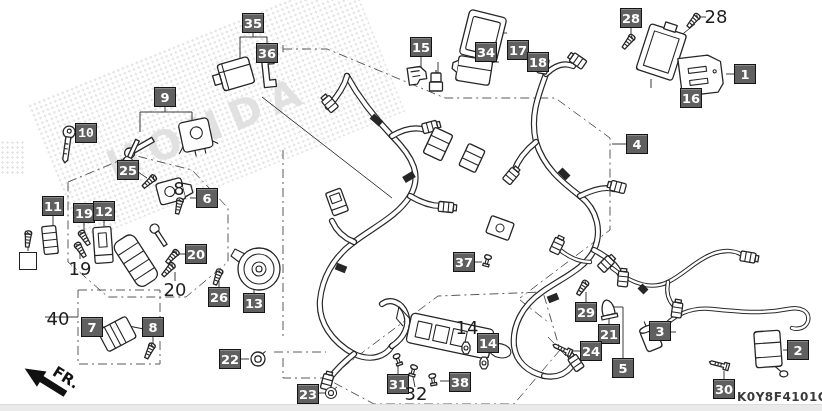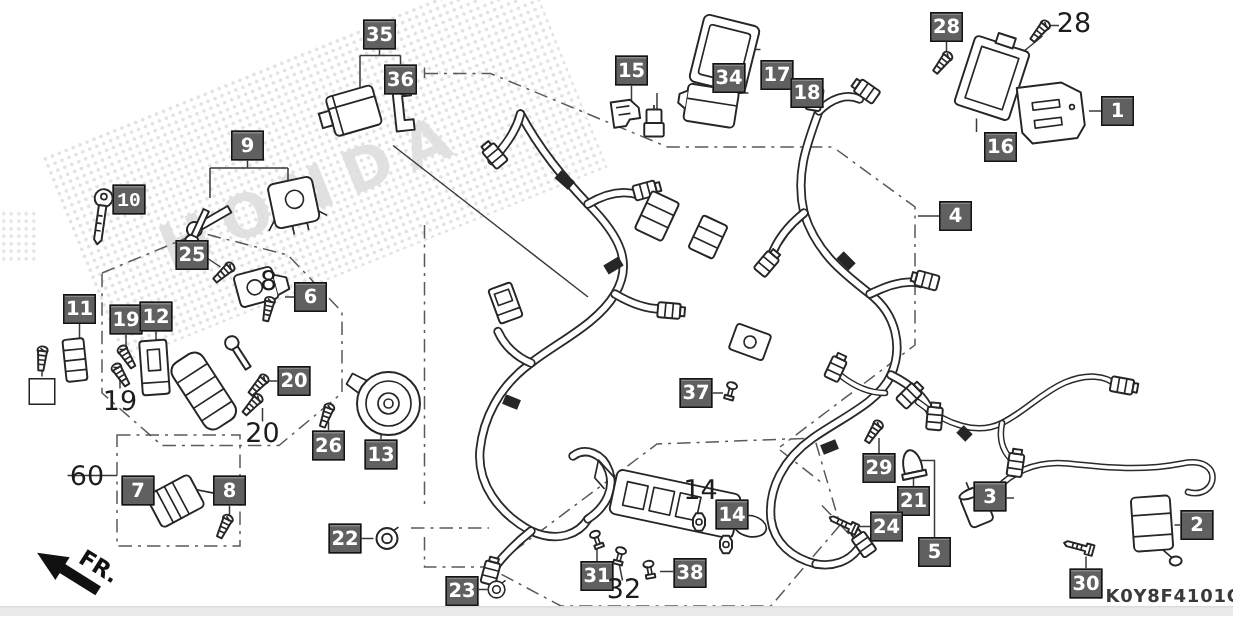--- a/index.html
+++ b/index.html
@@ -381,21 +381,21 @@
   <div id="callouts">
       <div class="lbl-box" style="left: 242px; top: 13px;">35</div>
       <div class="lbl-box" style="left: 256px; top: 43px;">36</div>
       <div class="lbl-box" style="left: 154px; top: 87px;">9</div>
       <div class="lbl-box" style="left: 75px; top: 123px; font-family: Liberation Mono, monospace;">10</div>
       <div class="lbl-box" style="left: 410px; top: 37px;">15</div>
       <div class="lbl-box" style="left: 427px; top: 42px; margin-left: 48px;">34</div>
       <div class="lbl-box" style="left: 507px; top: 40px;">17</div>
       <div class="lbl-box" style="left: 499px; top: 52px; margin-left: 28px;">18</div>
       <div class="lbl-box" style="left: 620px; top: 8px;">28</div>
-      <div class="lbl-box" style="left: 656px; top: 88px;">16</div>
+      <div class="lbl-box" style="left: 680px; top: 88px;">16</div>
       <div class="lbl-box" style="left: 734px; top: 64px;">1</div>
       <div class="lbl-box" style="left: 626px; top: 134px;">4</div>
       <div class="lbl-box" style="left: 117px; top: 160px;">25</div>
       <div class="lbl-box" style="left: 42px; top: 196px;">11</div>
       <div class="lbl-box" style="left: 73px; top: 203px;">19</div>
       <div class="lbl-box" style="left: 93px; top: 201px;">12</div>
       <div class="lbl-box" style="left: 196px; top: 188px;">6</div>
       <div class="lbl-box" style="left: 185px; top: 244px;">20</div>
       <div class="lbl-box" style="left: 208px; top: 287px;">26</div>
       <div class="lbl-box" style="left: 243px; top: 293px;">13</div>
@@ -411,21 +411,21 @@
       <div class="lbl-box" style="left: 598px; top: 324px; text-align: center;">21</div>
       <div class="lbl-box" style="left: 580px; top: 341px;">24</div>
       <div class="lbl-box" style="left: 612px; top: 358px;">5</div>
       <div class="lbl-box" style="left: 649px; top: 321px;">3</div>
       <div class="lbl-box" style="left: 787px; top: 340px;">2</div>
       <div class="lbl-box" style="left: 713px; top: 379px; text-align: center;">30</div>
       <div class="lbl-text" style="left: 716px; top: 16px;">28</div>
       <div class="lbl-text" style="left: 179px; top: 188px;">8</div>
       <div class="lbl-text" style="left: 80px; top: 268px;">19</div>
       <div class="lbl-text" style="left: 175px; top: 289px;">20</div>
-      <div class="lbl-text" style="left: 58px; top: 318px;">60</div>
+      <div class="lbl-text" style="left: 58px; top: 318px;">40</div>
       <div class="lbl-text" style="left: 467px; top: 327px;">14</div>
       <div class="lbl-text" style="left: 416px; top: 393px; text-align: center;">32</div>
     </div>
 
   <div class="empty-box"></div>
 
   <div class="code">K0Y8F4101C</div>
 
   <div class="footer-strip"></div>
 </div>

